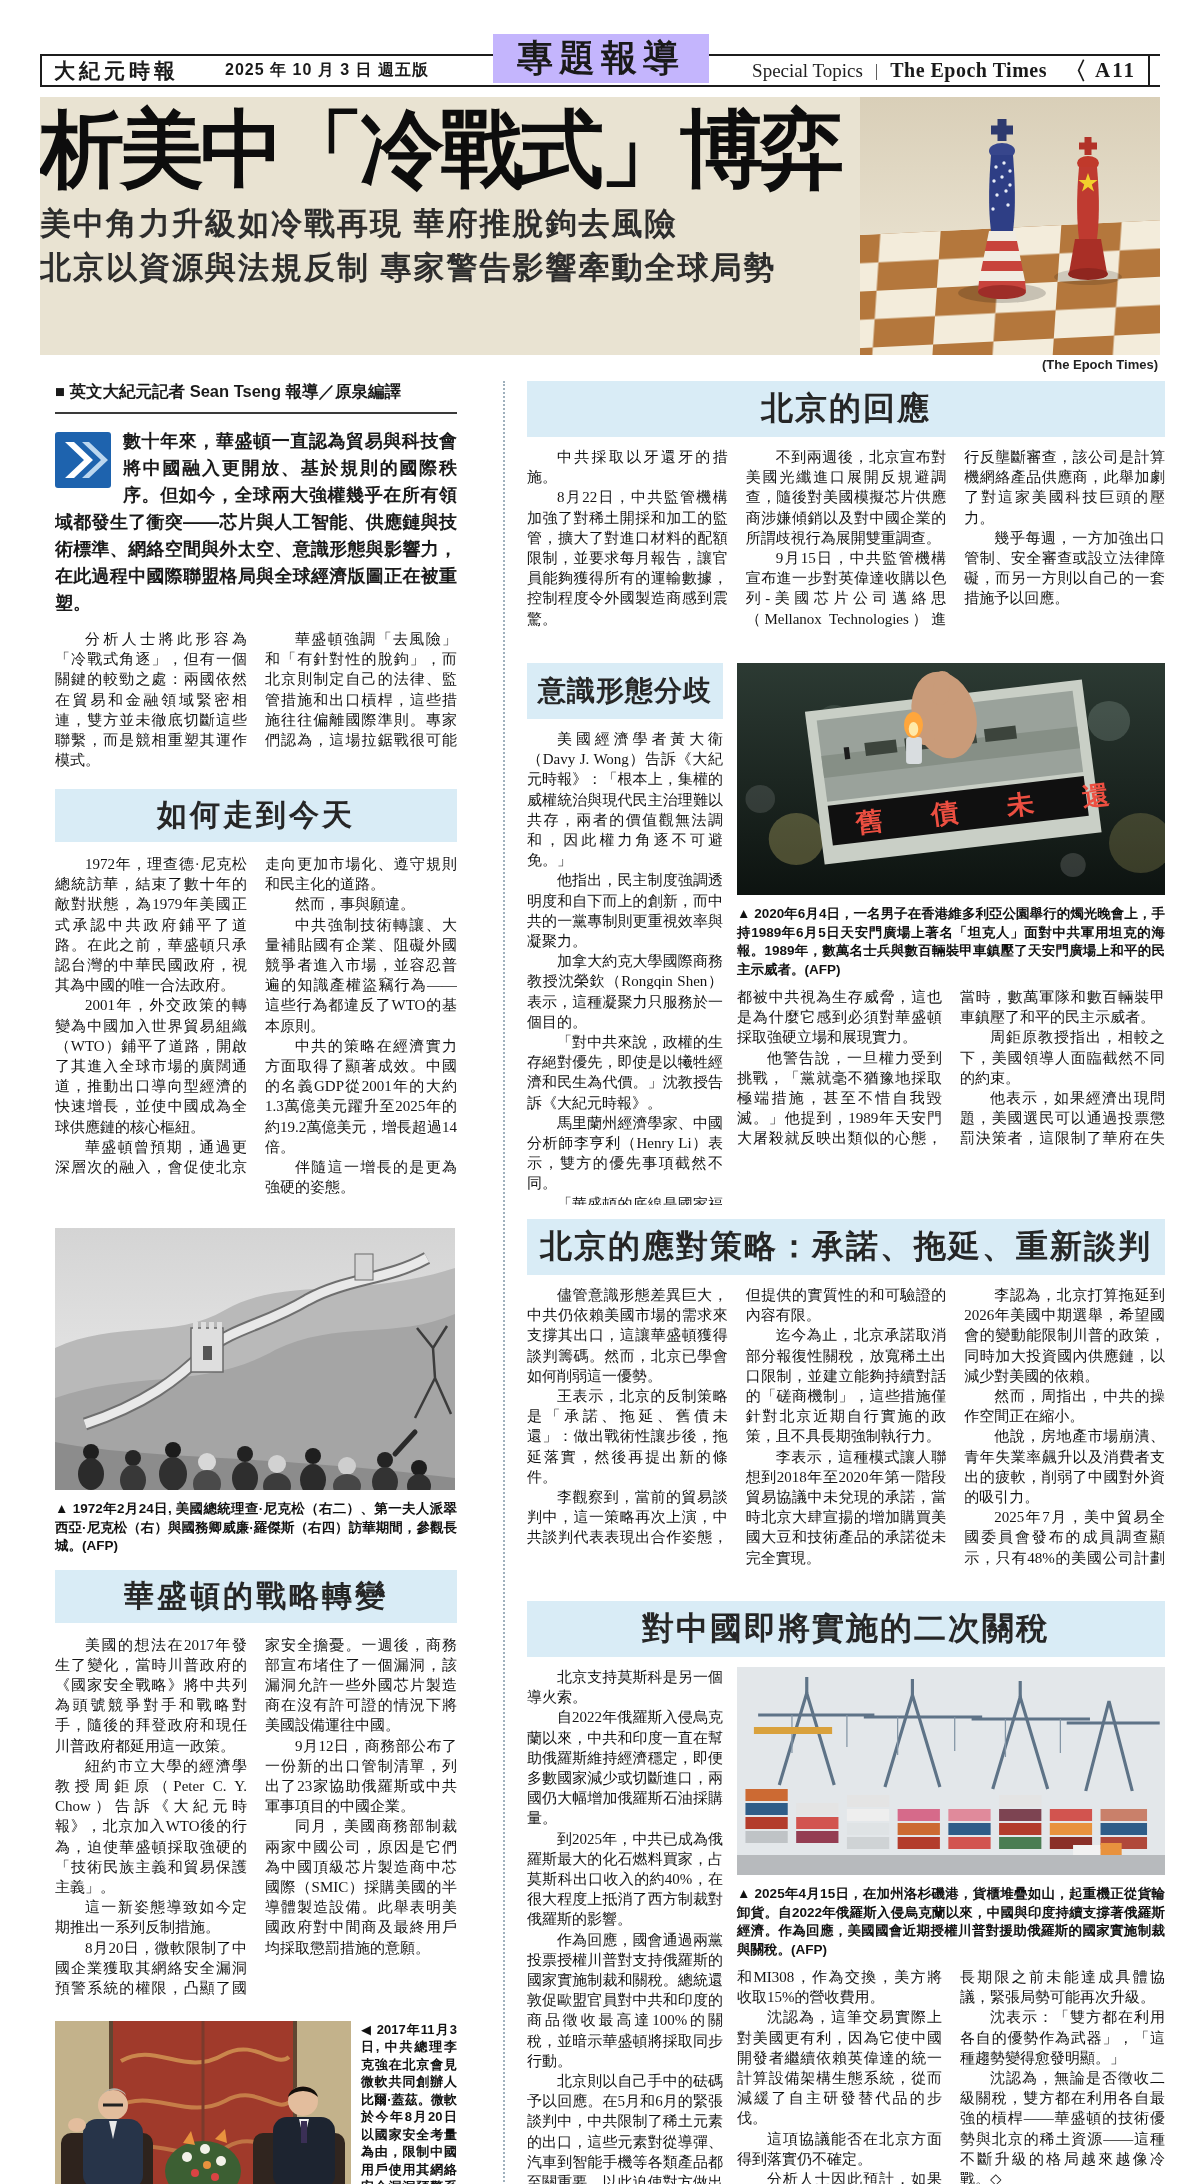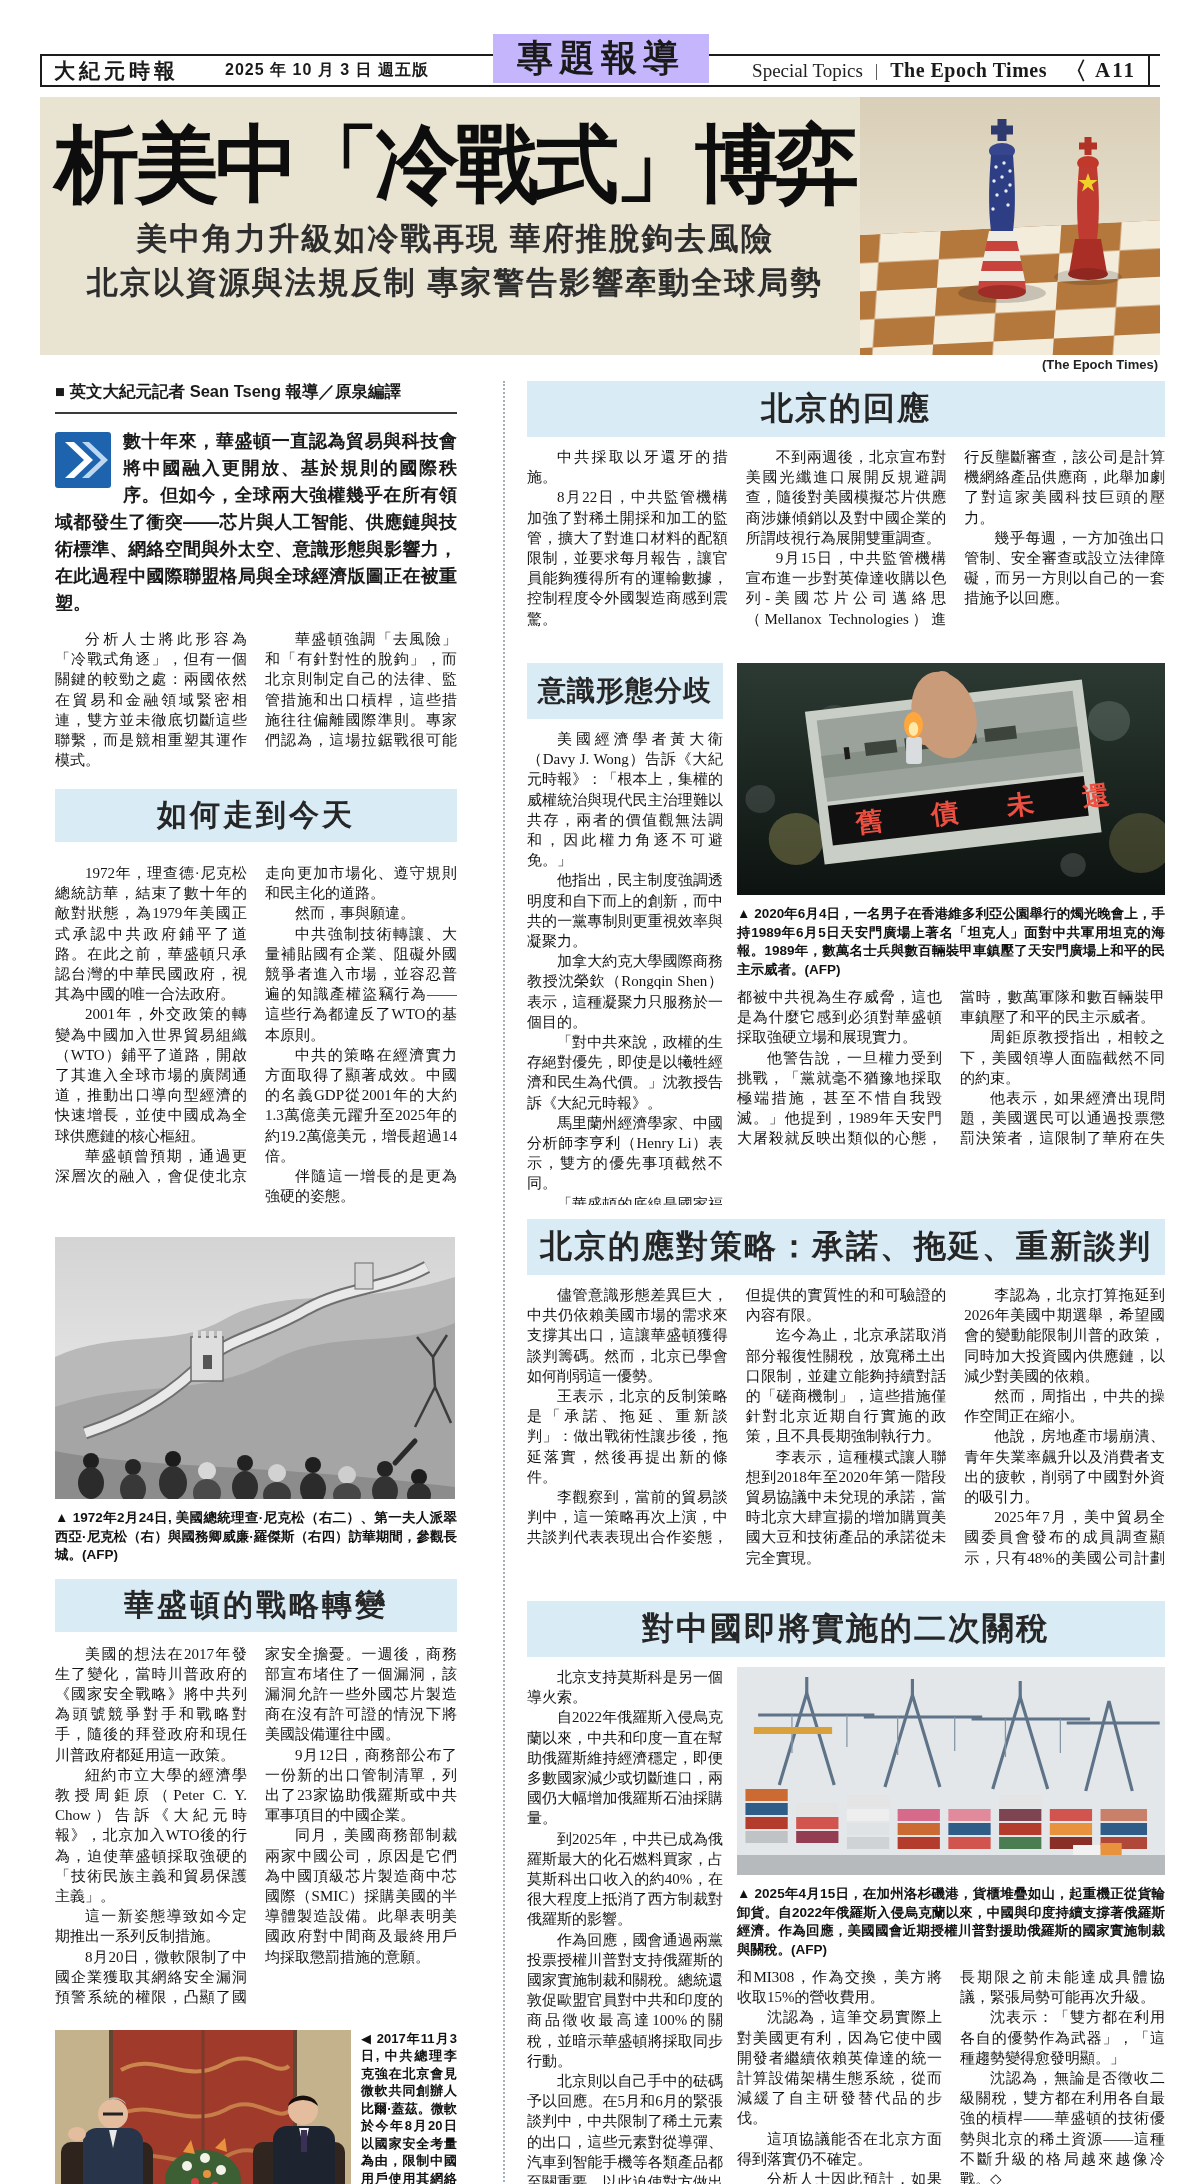--- a/index.html
+++ b/index.html
@@ -14,42 +14,42 @@
   .mh-right { margin-left:auto; display:flex; align-items:center; font-family:"Liberation Serif","DejaVu Serif",serif; }
   .mh-en { font-size:19px; color:#222; }
   .mh-sep { margin:0 12px; color:#444; font-size:17px; }
   .mh-paper-en { font-size:20px; font-weight:bold; letter-spacing:0.5px; }
   .mh-angle { font-size:24px; margin:0 8px 0 16px; font-weight:bold; }
   .mh-page { font-size:21px; font-weight:bold; letter-spacing:2px; }
   .mh-tail { width:12px; height:33px; border-left:2px solid #1c1c1c; margin-left:12px; }
 
   
   .hero { margin:10px 40px 0 40px; height:258px; background:#e9e3d2; position:relative; overflow:hidden; }
-  .hero-left { width:830px; padding-top:15px; text-align:center; }
+  .hero-left { width:830px; padding-top:0; }
   .headline { font-family:"Liberation Serif","DejaVu Serif",serif; font-weight:900; font-size:84px; letter-spacing:-4px; white-space:nowrap; color:#0d0d0d; line-height:1.25; }
   .sub { font-family:"Liberation Sans","DejaVu Sans",sans-serif; font-weight:bold; font-size:31px; color:#2d2d2d; letter-spacing:2px; line-height:1.42; white-space:nowrap; }
   .chess { position:absolute; right:0; top:0; }
   .credit { margin:2px 42px 0 0; text-align:right; font-family:"Liberation Sans","DejaVu Sans",sans-serif; font-weight:bold; font-size:13px; color:#222; height:20px; }
 
   
   .main { display:flex; padding:4px 35px 0 55px; }
   .col-left { width:448px; padding-right:46px; flex:none; }
   .col-right { flex:1; border-left:2px dotted #9fb0bc; padding-left:22px; min-width:0; }
 
   
   .byline { font-family:"Liberation Sans","DejaVu Sans",sans-serif; font-weight:bold; font-size:16.5px; padding-bottom:9px; border-bottom:2.5px solid #3a3a3a; }
   .lead { margin-top:14px; overflow:hidden; font-family:"Liberation Sans","DejaVu Sans",sans-serif; font-weight:bold; font-size:18px; line-height:27px; text-align:justify; }
   .lead svg { float:left; margin:4px 12px 2px 0; }
   .cols p, .onecol p { text-indent:2em; text-align:justify; }
   .noindent { text-indent:0 !important; }
   .cols, .onecol { font-size:15px; line-height:20.2px; color:#141414; overflow:hidden; }
   .cols2 { column-count:2; column-gap:18px; column-fill:auto; }
   .cols3 { column-count:3; column-gap:18px; column-fill:auto; }
   .intro-cols { height:146px; margin-top:12px; }
-  .how-cols { height:362px; margin-top:21px; }
+  .how-cols { height:362px; margin-top:12px; }
   .shift-cols { height:370px; margin-top:12px; }
   .resp-cols { height:202px; margin-top:10px; }
   .strat-cols { height:302px; margin-top:10px; }
 
   .sec-bar { background:#d9ecf6; text-align:center; font-family:"Liberation Sans","DejaVu Sans",sans-serif; font-weight:bold; color:#262626; }
   .bar-md { font-size:30px; padding:6px 16px; margin-top:14px; letter-spacing:3px; }
   .bar-lg { font-size:32px; padding:6px 0; letter-spacing:2px; }
   .bar-sm { font-size:28px; padding:9px 0; letter-spacing:1px; }
 
   figure { margin:0; }
@@ -356,21 +356,21 @@
               <p>他警告說，一旦權力受到挑戰，「黨就毫不猶豫地採取極端措施，甚至不惜自我毀滅。」他提到，1989年天安門大屠殺就反映出類似的心態，當時，數萬軍隊和數百輛裝甲車鎮壓了和平的民主示威者。</p>
               <p>周鉅原教授指出，相較之下，美國領導人面臨截然不同的約束。</p>
               <p>他表示，如果經濟出現問題，美國選民可以通過投票懲罰決策者，這限制了華府在失業率攀升或通膨加劇成為政治包袱前能施展政策的空間。</p>
             </div>
         </div>
       </div>
 
       <div class="sec-bar bar-lg mt">北京的應對策略：承諾、拖延、重新談判</div>
       <div class="cols cols3 strat-cols">
           <p>儘管意識形態差異巨大，中共仍依賴美國市場的需求來支撐其出口，這讓華盛頓獲得談判籌碼。然而，北京已學會如何削弱這一優勢。</p>
-          <p>王表示，北京的反制策略是「承諾、拖延、重新談判」：做出戰術性讓步後，拖延落實，然後再提出新的條件。</p>
+          <p>王表示，北京的反制策略是「承諾、拖延、舊債未還」：做出戰術性讓步後，拖延落實，然後再提出新的條件。</p>
           <p>李觀察到，當前的貿易談判中，這一策略再次上演，中共談判代表表現出合作姿態，但提供的實質性的和可驗證的內容有限。</p>
           <p>迄今為止，北京承諾取消部分報復性關稅，放寬稀土出口限制，並建立能夠持續對話的「磋商機制」，這些措施僅針對北京近期自行實施的政策，且不具長期強制執行力。</p>
           <p>李表示，這種模式讓人聯想到2018年至2020年第一階段貿易協議中未兌現的承諾，當時北京大肆宣揚的增加購買美國大豆和技術產品的承諾從未完全實現。</p>
           <p>李認為，北京打算拖延到2026年美國中期選舉，希望國會的變動能限制川普的政策，同時加大投資國內供應鏈，以減少對美國的依賴。</p>
           <p>然而，周指出，中共的操作空間正在縮小。</p>
           <p>他說，房地產市場崩潰、青年失業率飆升以及消費者支出的疲軟，削弱了中國對外資的吸引力。</p>
           <p>2025年7月，美中貿易全國委員會發布的成員調查顯示，只有48%的美國公司計劃在2025年投資中國，遠低於2024年的80%。</p>
         </div>
 
       <div class="sec-bar bar-lg mt">對中國即將實施的二次關稅</div>

